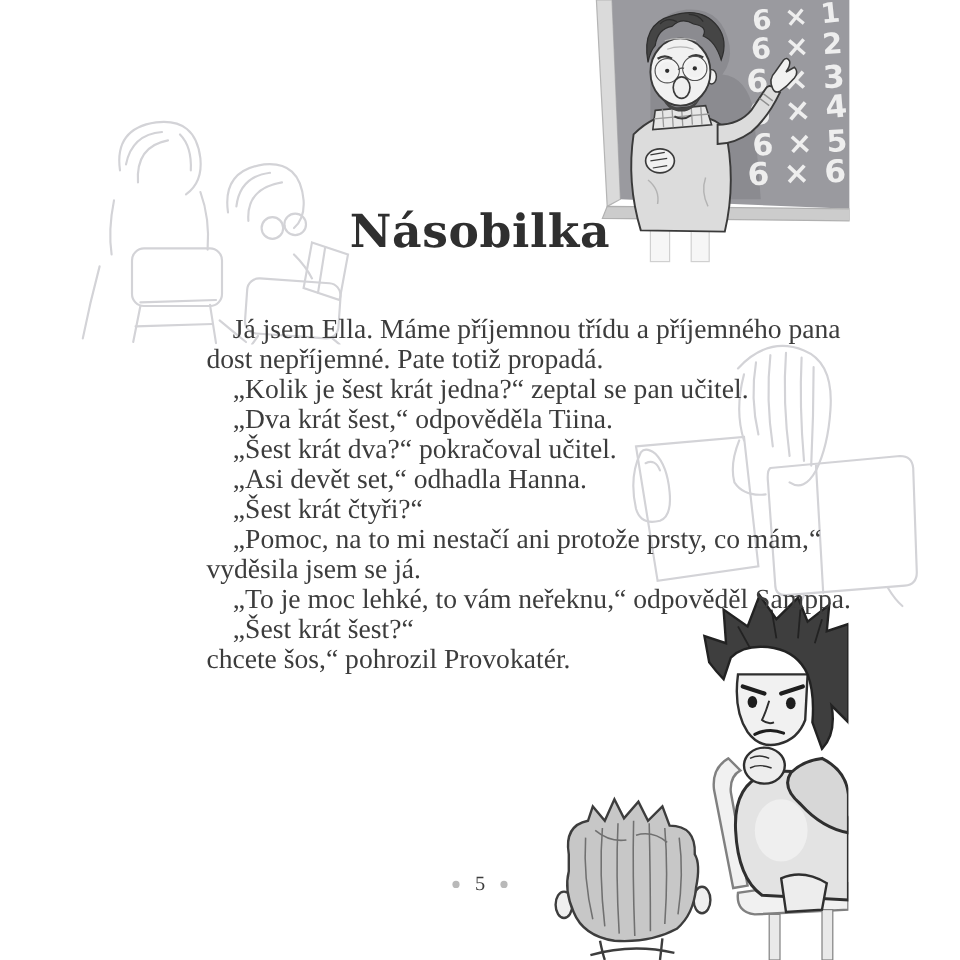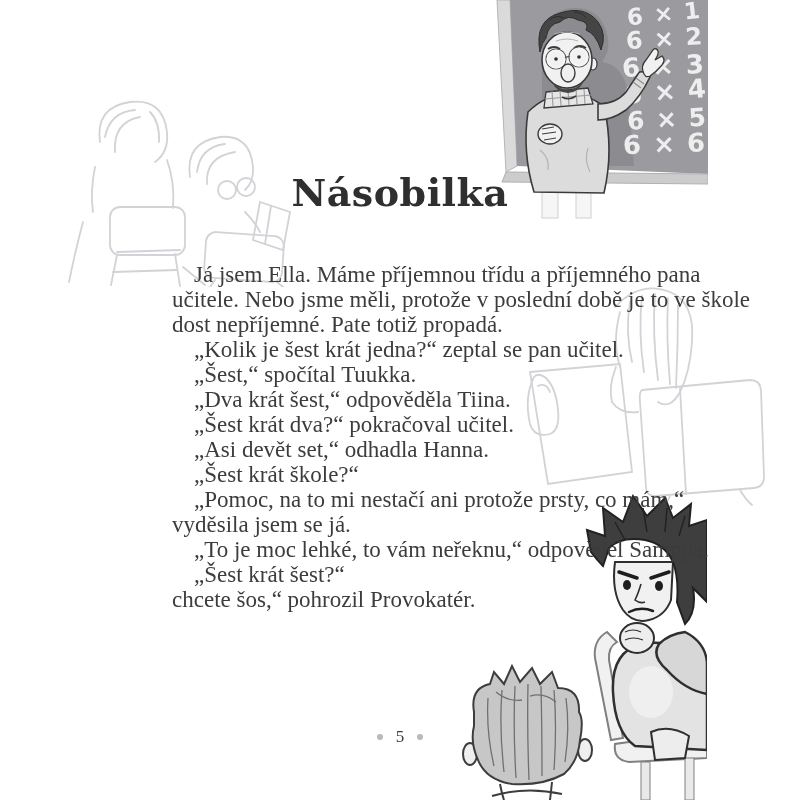--- a/index.html
+++ b/index.html
@@ -171,28 +171,26 @@
       <path d="M114,36 Q118,66 113,100"></path>
       <path d="M44,30 Q56,40 70,38"></path>
       <path d="M78,34 Q92,30 104,40"></path>
     </g>
   </svg>
 
   <div class="title">Násobilka</div>
 
   <div class="bodytext">
     <div class="line indent">Já jsem Ella. Máme příjemnou třídu a příjemného pana</div>
-    <div class="line">učitele. Nebo jsme měli, protože v poslední době je to ve škole</div>
     <div class="line">dost nepříjemné. Pate totiž propadá.</div>
     <div class="line indent">„Kolik je šest krát jedna?“ zeptal se pan učitel.</div>
-    <div class="line indent">„Šest,“ spočítal Tuukka.</div>
     <div class="line indent">„Dva krát šest,“ odpověděla Tiina.</div>
     <div class="line indent">„Šest krát dva?“ pokračoval učitel.</div>
     <div class="line indent">„Asi devět set,“ odhadla Hanna.</div>
-    <div class="line indent">„Šest krát škole?“</div>
+    <div class="line indent">„Šest krát čtyři?“</div>
     <div class="line indent">„Pomoc, na to mi nestačí ani protože prsty, co mám,“</div>
     <div class="line">vyděsila jsem se já.</div>
     <div class="line indent">„To je moc lehké, to vám neřeknu,“ odpověděl Samppa.</div>
     <div class="line indent">„Šest krát šest?“</div>
     <div class="line">chcete šos,“ pohrozil Provokatér.</div>
   </div>
 
   <div class="footer">
     <span class="orn-dot"></span>
     <span class="pagenum">5</span>

